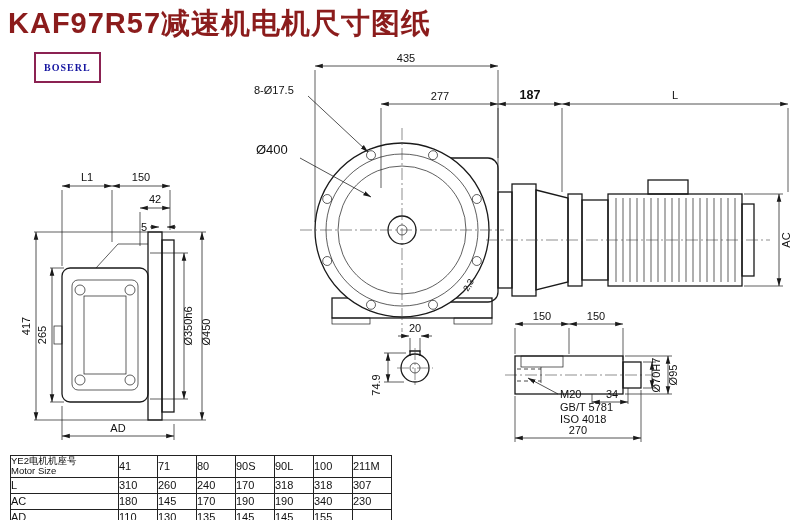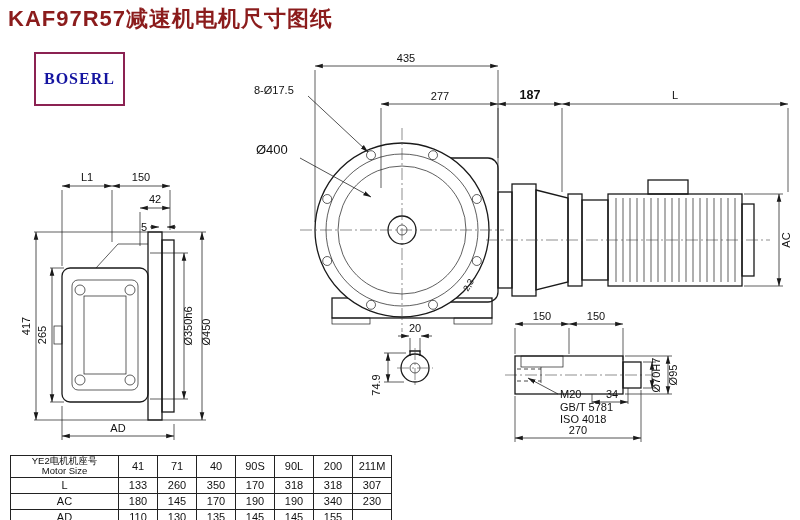--- a/index.html
+++ b/index.html
@@ -1,34 +1,34 @@
 <!DOCTYPE html>
 <html><head>
 <meta charset="utf-8">
 <style>
   *{margin:0;padding:0;box-sizing:border-box}
   html,body{width:800px;height:520px;background:#fff;overflow:hidden}
   body{position:relative;font-family:"Liberation Sans",sans-serif;color:#111}
-  .title{position:absolute;left:8px;top:4px;font-size:22px;font-weight:bold;color:#8b1c1c;letter-spacing:1px;z-index:3}
-  .logo{position:absolute;left:34px;top:52px;border:2px solid #8b2252;background:#fff;padding:16px 8px;
-        font-family:"Liberation Serif",serif;font-size:16px;font-weight:bold;color:#1414a0;letter-spacing:1px;z-index:3}
+  .title{position:absolute;left:8px;top:4px;font-size:29px;font-weight:bold;color:#8b1c1c;letter-spacing:1px;z-index:3}
+  .logo{position:absolute;left:34px;top:52px;border:2px solid #8b2252;background:#fff;padding:8px 8px;
+        font-family:"Liberation Serif",serif;font-size:10px;font-weight:bold;color:#1414a0;letter-spacing:1px;z-index:3}
   svg.drawing{position:absolute;left:0;top:40px;z-index:1}
   svg text{font-family:"Liberation Sans",sans-serif;font-size:11px;fill:#111}
   svg text.b{font-weight:bold;font-size:12.5px}
   svg text.m{font-size:13px}
   svg text.s{font-size:9px}
   .ol{fill:none;stroke:#1a1a1a;stroke-width:1.3}
   .olw{fill:#fff;stroke:#1a1a1a;stroke-width:1.3}
   .tl{fill:none;stroke:#1a1a1a;stroke-width:0.7}
   .cl{fill:none;stroke:#444;stroke-width:0.6;stroke-dasharray:12 3 2 3}
   .dash{fill:none;stroke:#1a1a1a;stroke-width:0.8;stroke-dasharray:4 3}
   .dim{stroke:#1a1a1a;stroke-width:0.75;fill:none;marker-start:url(#ar);marker-end:url(#ar)}
   .dimE{stroke:#1a1a1a;stroke-width:0.75;fill:none;marker-end:url(#ar)}
   table.sizes{position:absolute;left:10px;top:455px;border-collapse:collapse;table-layout:fixed;z-index:2;background:#fff}
-  table.sizes td{border:1px solid #222;text-align:center;font-size:11px;height:16px;padding:0;vertical-align:middle}
+  table.sizes td{border:1px solid #222;text-align:left;font-size:11px;height:16px;padding:0;vertical-align:middle}
   table.sizes td.hdr{font-size:9.5px;line-height:1.1}
 </style>
 </head>
 <body>
 
 <div class="title">KAF97R57减速机电机尺寸图纸</div>
 
 <svg class="drawing" width="800" height="415" viewBox="0 0 800 415">
   <defs>
     <marker id="ar" markerWidth="8" markerHeight="6" refX="7.8" refY="3" orient="auto-start-reverse" markerUnits="userSpaceOnUse">
@@ -236,31 +236,31 @@
       <col style="width:39px">
   </colgroup>
   <tbody>
   <tr>
     <td class="hdr">
       <div>YE2电机机座号</div>
       <div>Motor Size</div>
     </td>
     <td>41</td>
     <td>71</td>
-    <td>40</td>
+    <td>80</td>
     <td>90S</td>
     <td>90L</td>
-    <td>200</td>
+    <td>100</td>
     <td>211M</td>
   </tr>
   <tr>
     <td>L</td>
-    <td>133</td>
+    <td>310</td>
     <td>260</td>
-    <td>350</td>
+    <td>240</td>
     <td>170</td>
     <td>318</td>
     <td>318</td>
     <td>307</td>
   </tr>
   <tr>
     <td>AC</td>
     <td>180</td>
     <td>145</td>
     <td>170</td>

